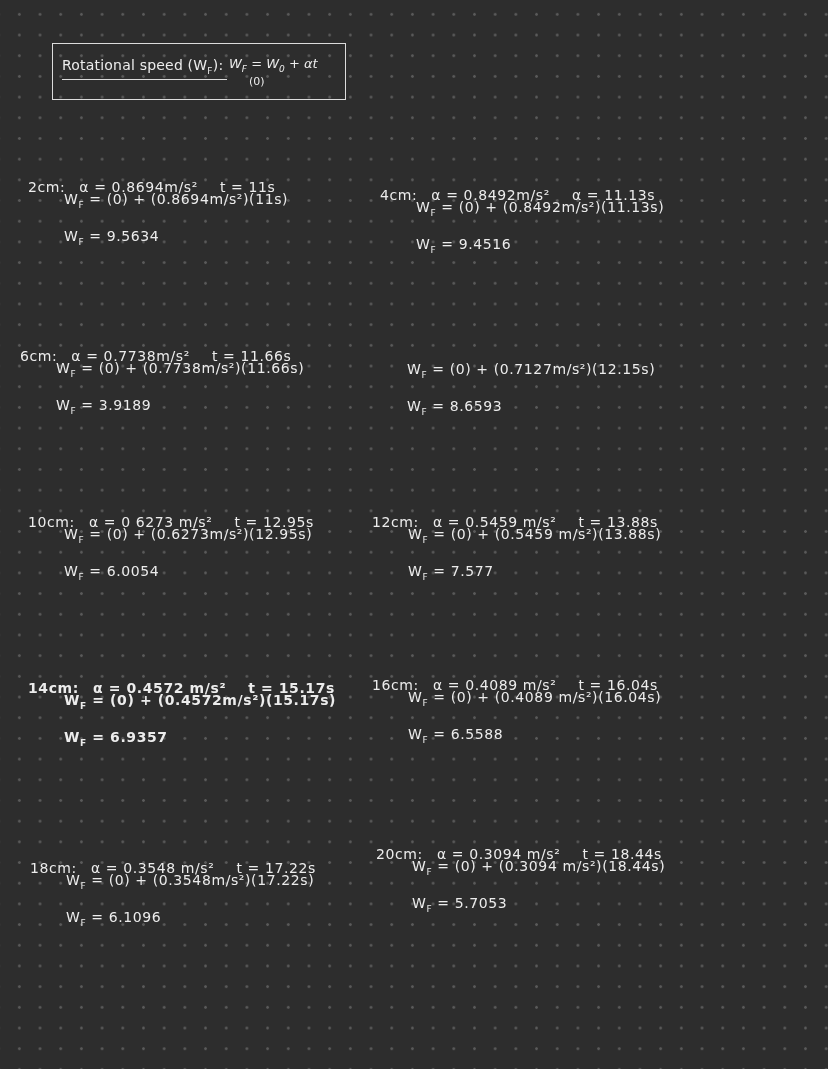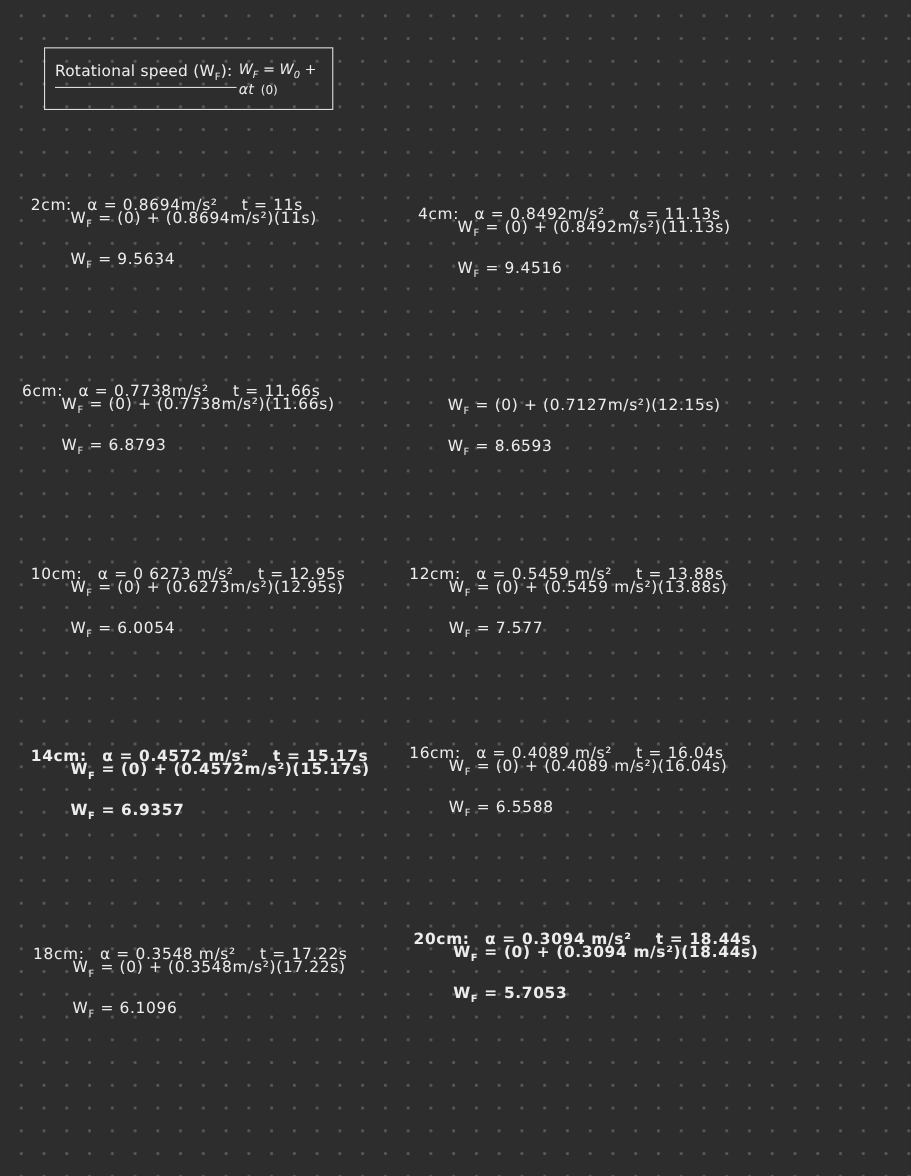--- a/index.html
+++ b/index.html
@@ -13,23 +13,23 @@
       overflow: hidden;
       background-color: #2d2d2d;
       background-image: radial-gradient(circle, #5a5a5a 1.1px, transparent 1.6px);
       background-size: 20.7px 20.7px;
       background-position: 9px 4px;
       color: #ececec;
       font-family: "DejaVu Sans", sans-serif;
     }
     .title-box {
       position: absolute;
-      left: 40px;
+      left: 52px;
       top: 43px;
-      width: 263px;
+      width: 294px;
       height: 57px;
       border: 1.5px solid #dcdcdc;
       box-sizing: border-box;
     }
     .title-label {
       position: absolute;
       left: 9px;
       top: 13px;
       font-size: 14px;
       letter-spacing: 0.2px;
@@ -85,21 +85,21 @@
 
 <div class="block" style="left:380px; top:161px;">
   <div class="line l1"><span class="label">4cm:</span><span class="alpha-val">α = 0.8492m/s²</span><span>α = 11.13s</span></div>
   <div class="line l2"><span>W</span><sub>F</sub> <span>= (0) + (0.8492m/s²)(11.13s)</span></div>
   <div class="line l3"><span>W</span><sub>F</sub> <span>= 9.4516</span></div>
 </div>
 
 <div class="block" style="left:20px; top:322px;">
   <div class="line l1"><span class="label">6cm:</span><span class="alpha-val">α = 0.7738m/s²</span><span>t = 11.66s</span></div>
   <div class="line l2"><span>W</span><sub>F</sub> <span>= (0) + (0.7738m/s²)(11.66s)</span></div>
-  <div class="line l3"><span>W</span><sub>F</sub> <span>= 6.8793</span></div>
+  <div class="line l3"><span>W</span><sub>F</sub> <span>= 3.9189</span></div>
 </div>
 
 <div class="block" style="left:371px; top:323px;">
   <div class="line l2"><span>W</span><sub>F</sub> <span>= (0) + (0.7127m/s²)(12.15s)</span></div>
   <div class="line l3"><span>W</span><sub>F</sub> <span>= 8.6593</span></div>
 </div>
 
 <div class="block" style="left:28px; top:488px;">
   <div class="line l1"><span class="label">10cm:</span><span class="alpha-val">α = 0 6273 m/s²</span><span>t = 12.95s</span></div>
   <div class="line l2"><span>W</span><sub>F</sub> <span>= (0) + (0.6273m/s²)(12.95s)</span></div>
@@ -123,17 +123,17 @@
   <div class="line l2"><span>W</span><sub>F</sub> <span>= (0) + (0.4089 m/s²)(16.04s)</span></div>
   <div class="line l3"><span>W</span><sub>F</sub> <span>= 6.5588</span></div>
 </div>
 
 <div class="block" style="left:30px; top:834px;">
   <div class="line l1"><span class="label">18cm:</span><span class="alpha-val">α = 0.3548 m/s²</span><span>t = 17.22s</span></div>
   <div class="line l2"><span>W</span><sub>F</sub> <span>= (0) + (0.3548m/s²)(17.22s)</span></div>
   <div class="line l3"><span>W</span><sub>F</sub> <span>= 6.1096</span></div>
 </div>
 
-<div class="block" style="left:376px; top:820px;font-weight:bold;">
+<div class="block" style="left:376px; top:820px;">
   <div class="line l1"><span class="label">20cm:</span><span class="alpha-val">α = 0.3094 m/s²</span><span>t = 18.44s</span></div>
   <div class="line l2"><span>W</span><sub>F</sub> <span>= (0) + (0.3094 m/s²)(18.44s)</span></div>
   <div class="line l3"><span>W</span><sub>F</sub> <span>= 5.7053</span></div>
 </div>
 
 </body></html>

